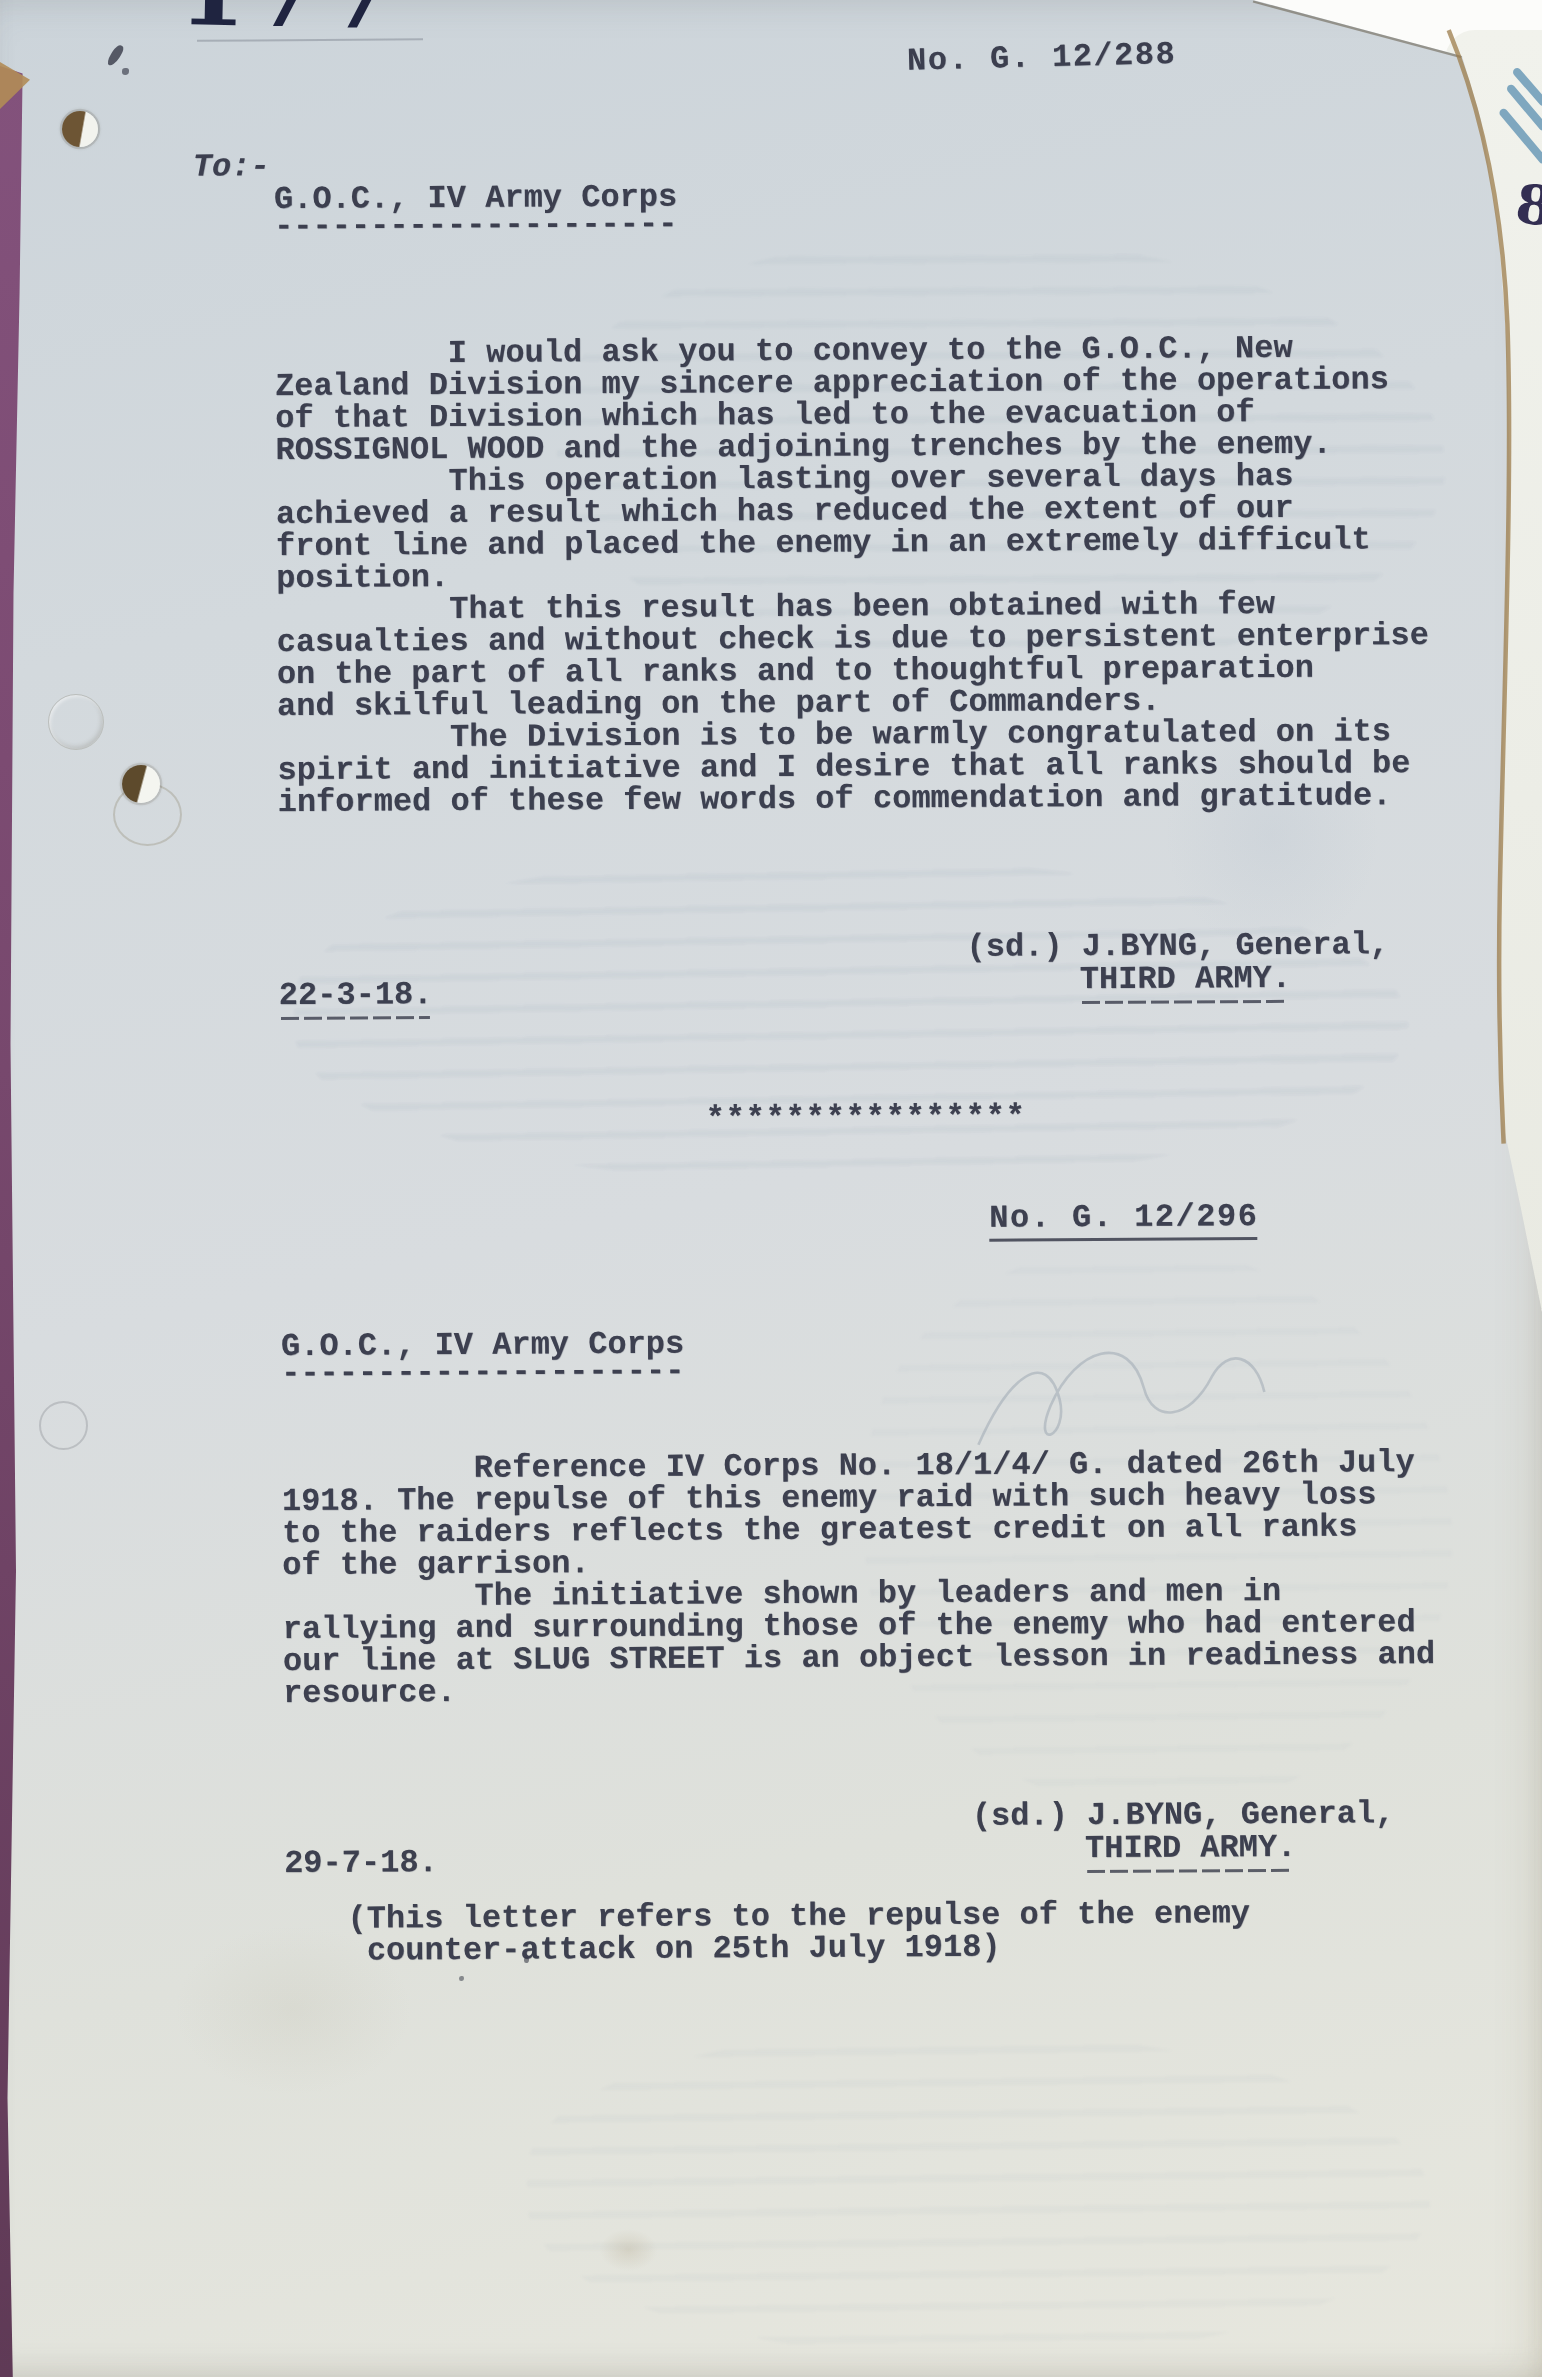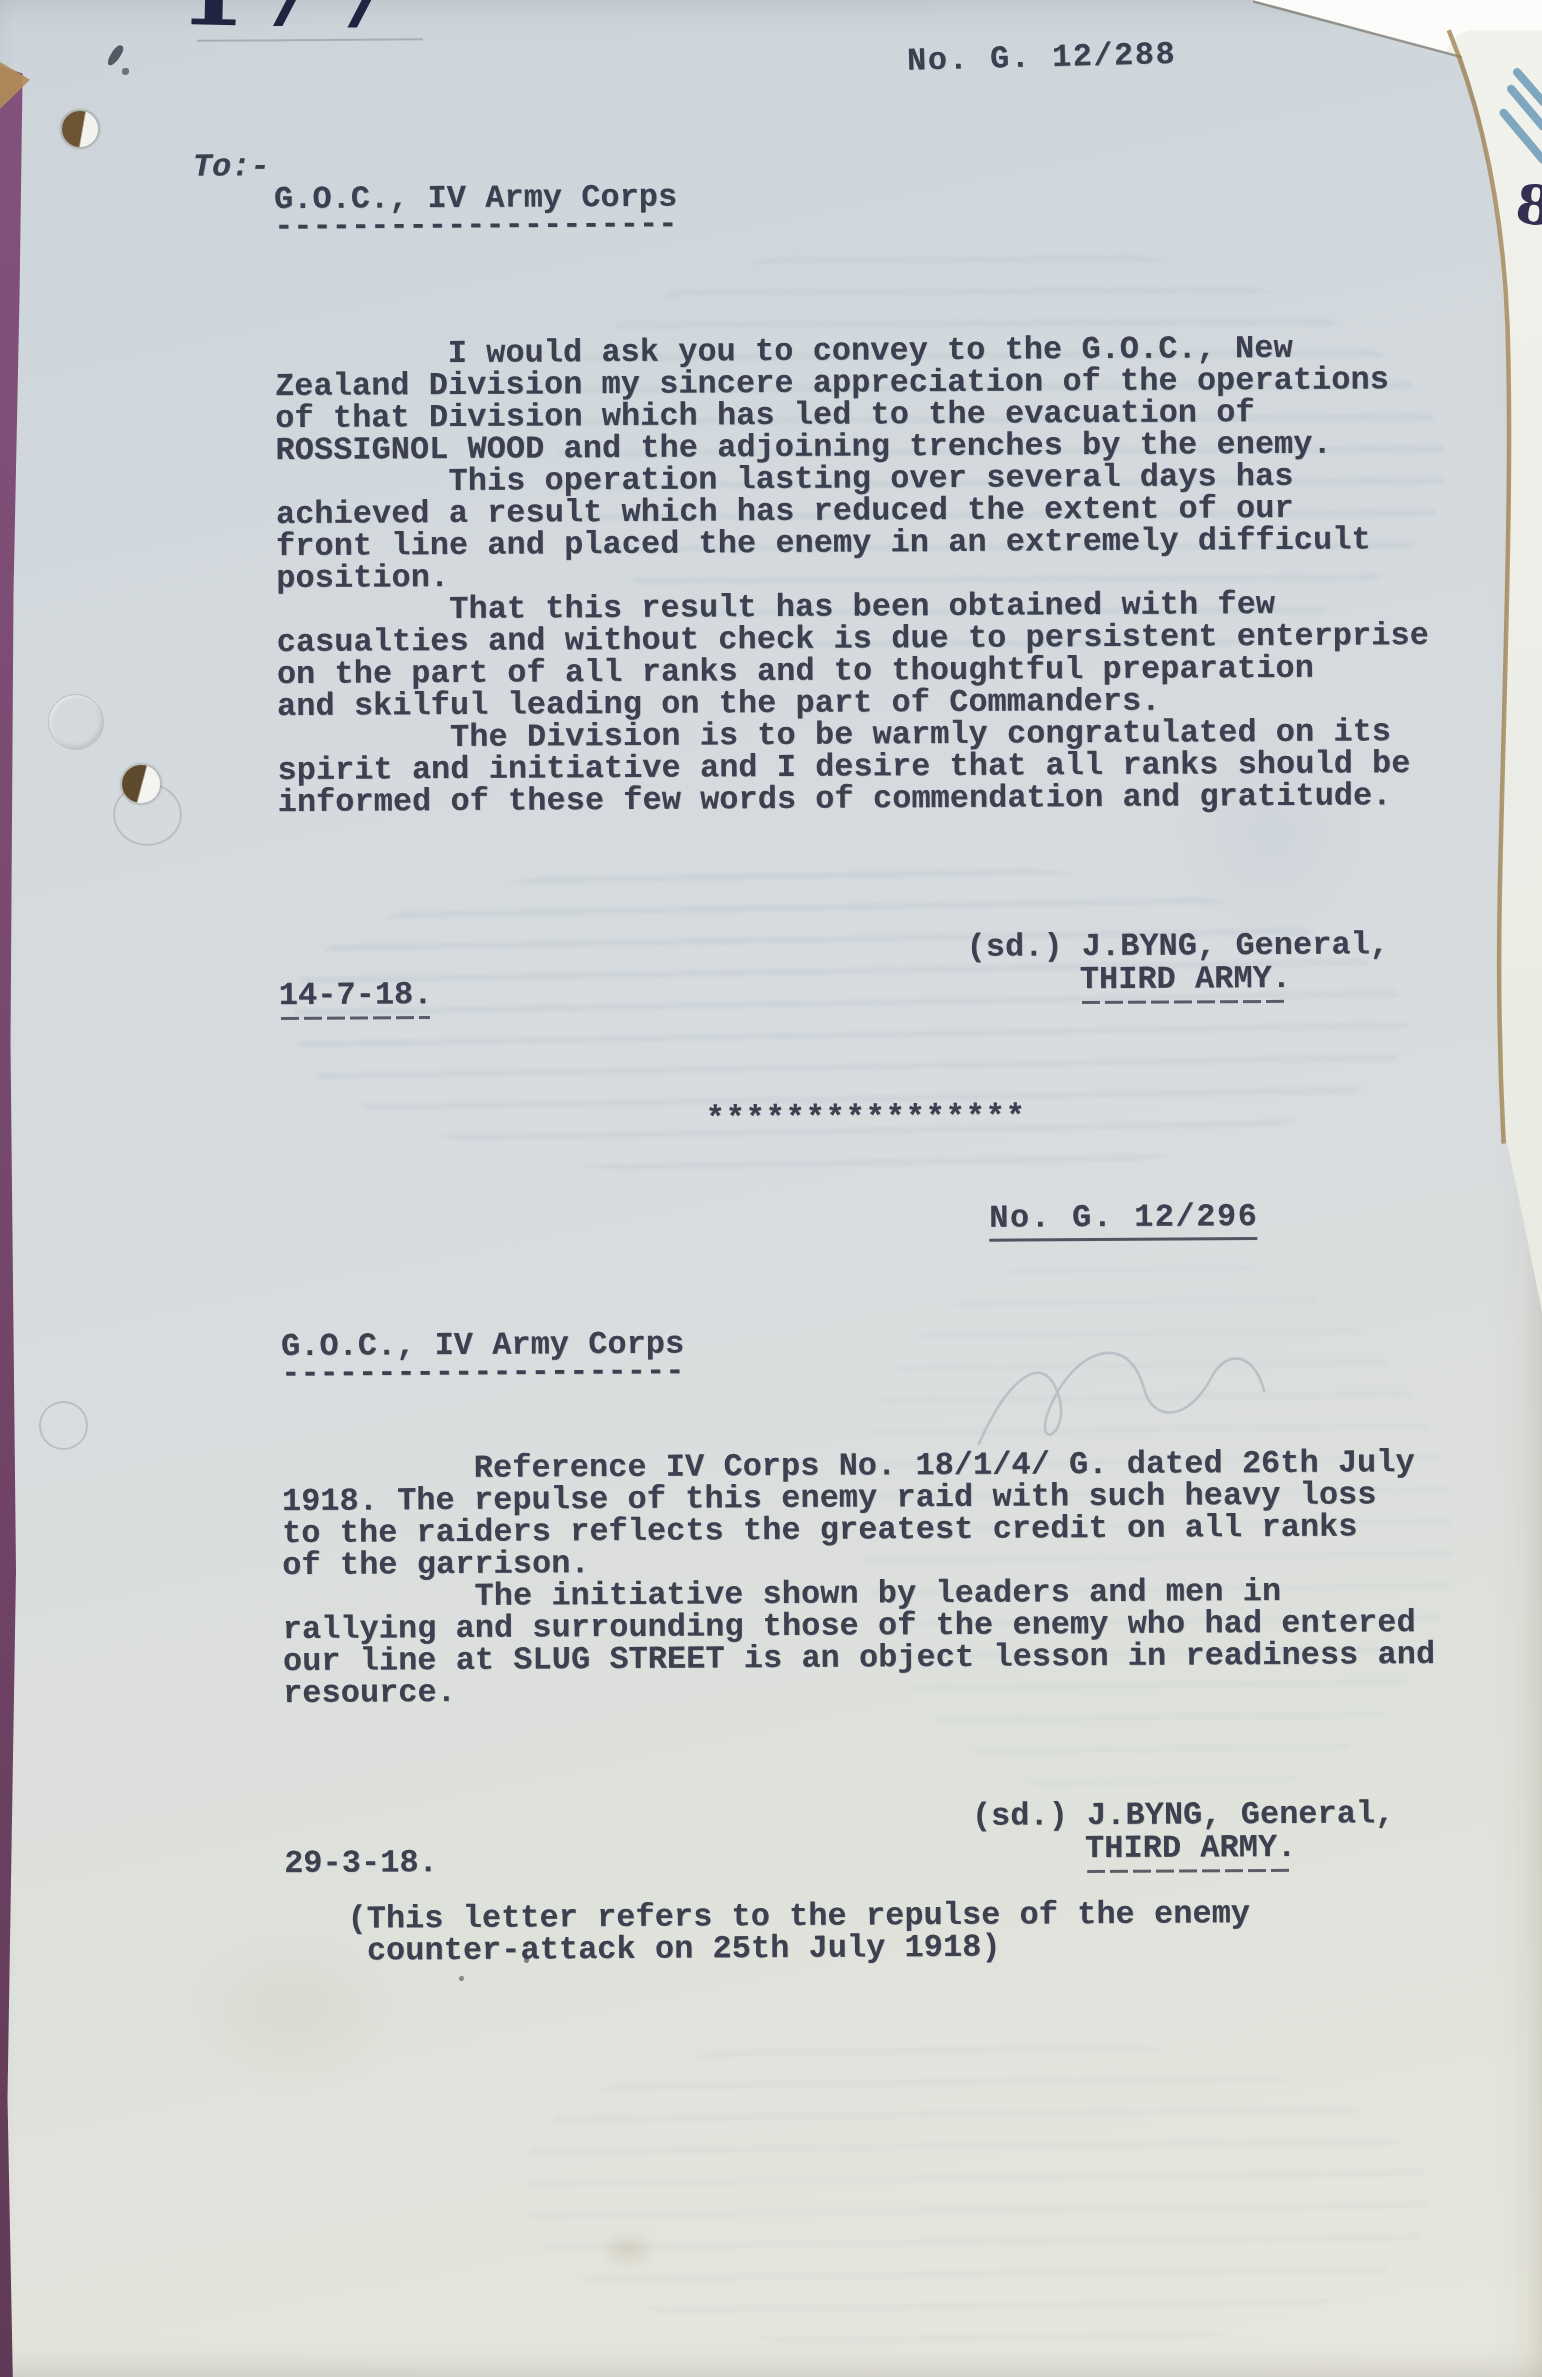--- a/index.html
+++ b/index.html
@@ -190,41 +190,41 @@
          That this result has been obtained with few
 casualties and without check is due to persistent enterprise
 on the part of all ranks and to thoughtful preparation
 and skilful leading on the part of Commanders.
          The Division is to be warmly congratulated on its
 spirit and initiative and I desire that all ranks should be
 informed of these few words of commendation and gratitude.</div>
 
     <div id="sig1-name" class="t">(sd.) J.BYNG, General,</div>
     <div id="sig1-unit" class="t"><span class="u-dash">THIRD ARMY.</span></div>
-    <div id="date1" class="t"><span class="u-dash">14-7-18.</span></div>
+    <div id="date1" class="t"><span class="u-dash">22-3-18.</span></div>
 
     <div id="separator" class="t">****************</div>
 
     <div id="ref2" class="t"><span class="u-solid">No. G. 12/296</span></div>
 
     <div id="addr2" class="t">G.O.C., IV Army Corps</div>
     <div id="addr2-dashes" class="t">---------------------</div>
 
     <div id="body2" class="t">          Reference IV Corps No. 18/1/4/ G. dated 26th July
 1918. The repulse of this enemy raid with such heavy loss
 to the raiders reflects the greatest credit on all ranks
 of the garrison.
           The initiative shown by leaders and men in
 rallying and surrounding those of the enemy who had entered
 our line at SLUG STREET is an object lesson in readiness and
 resource.</div>
 
     <div id="sig2-name" class="t">(sd.) J.BYNG, General,</div>
     <div id="sig2-unit" class="t"><span class="u-dash">THIRD ARMY.</span></div>
-    <div id="date2" class="t">29-3-18.</div>
+    <div id="date2" class="t">29-7-18.</div>
 
     <div id="note" class="t">(This letter refers to the repulse of the enemy
  counter-attack on 25th July 1918)</div>
 
   </div>
 
   <div id="archive-number">
     <span>1774</span>
   </div>
 

